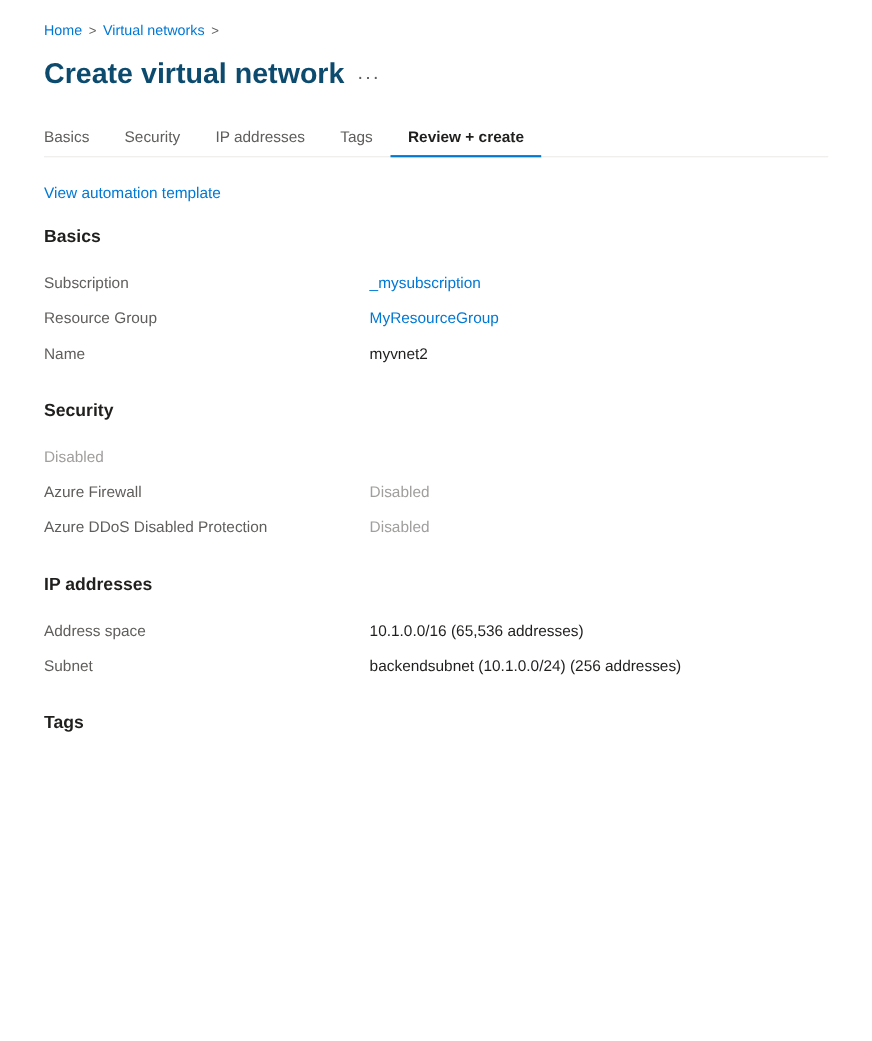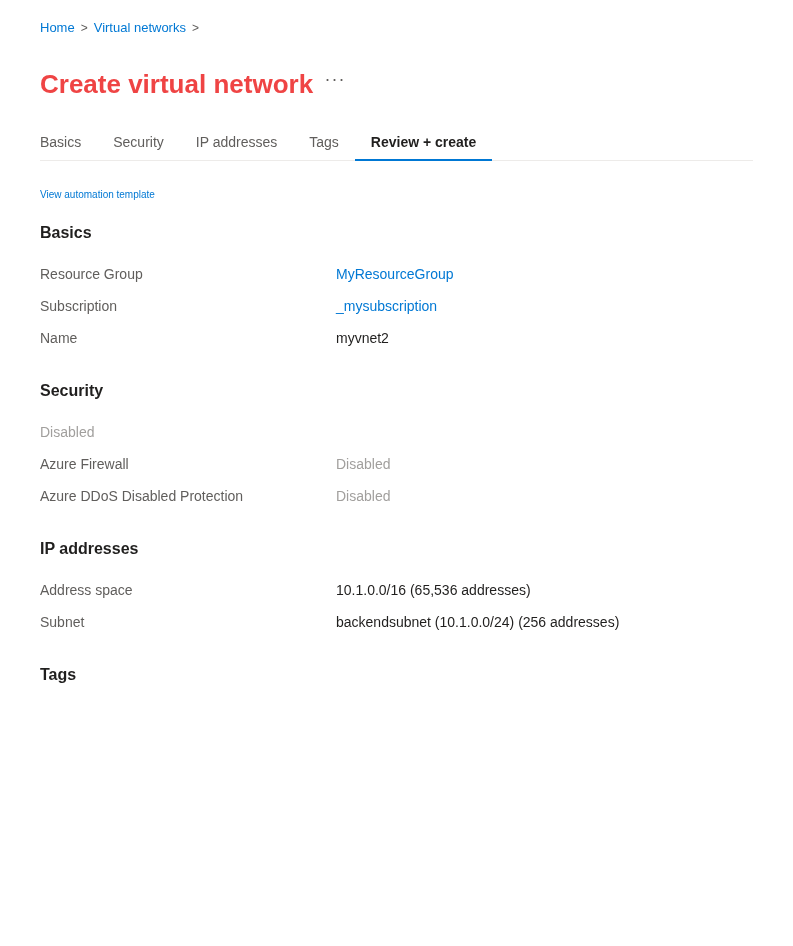--- a/index.html
+++ b/index.html
@@ -44,22 +44,21 @@
     .page-title-row {
       display: flex;
       align-items: center;
       gap: 12px;
       margin-bottom: 24px;
     }
 
     .page-title {
       font-size: 26px;
       font-weight: 600;
-      color: #ef4444;
-      margin-top: 18px;
+      color: #0c4a6e;
     }
 
     .more-icon {
       font-size: 18px;
       color: #605e5c;
       cursor: pointer;
       letter-spacing: 2px;
     }
 
     .tabs-row {
@@ -95,21 +94,21 @@
       bottom: -1px;
       left: 0;
       right: 0;
       height: 2px;
       background: #0078d4;
     }
 
     .view-automation-link {
       color: #0078d4;
       text-decoration: none;
-      font-size: 10px;
+      font-size: 14px;
       cursor: pointer;
       display: inline-block;
       margin-bottom: 24px;
     }
 
     .section {
       margin-bottom: 28px;
     }
 
     .section-title {
@@ -175,28 +174,28 @@
   </div>
 
   
   <a class="view-automation-link">View automation template</a>
 
   
   <div class="section">
     <div class="section-title">Basics</div>
 
     <div class="detail-row">
+      <span class="detail-label">Subscription</span>
+      <span class="detail-value link-color">_mysubscription</span>
+    </div>
+    <div class="detail-row">
       <span class="detail-label">Resource Group</span>
       <span class="detail-value link-color">MyResourceGroup</span>
     </div>
     <div class="detail-row">
-      <span class="detail-label">Subscription</span>
-      <span class="detail-value link-color">_mysubscription</span>
-    </div>
-    <div class="detail-row">
       <span class="detail-label">Name</span>
       <span class="detail-value">myvnet2</span>
     </div>
   </div>
 
   
   <div class="section">
     <div class="section-title">Security</div>
 
     <div class="detail-row">

